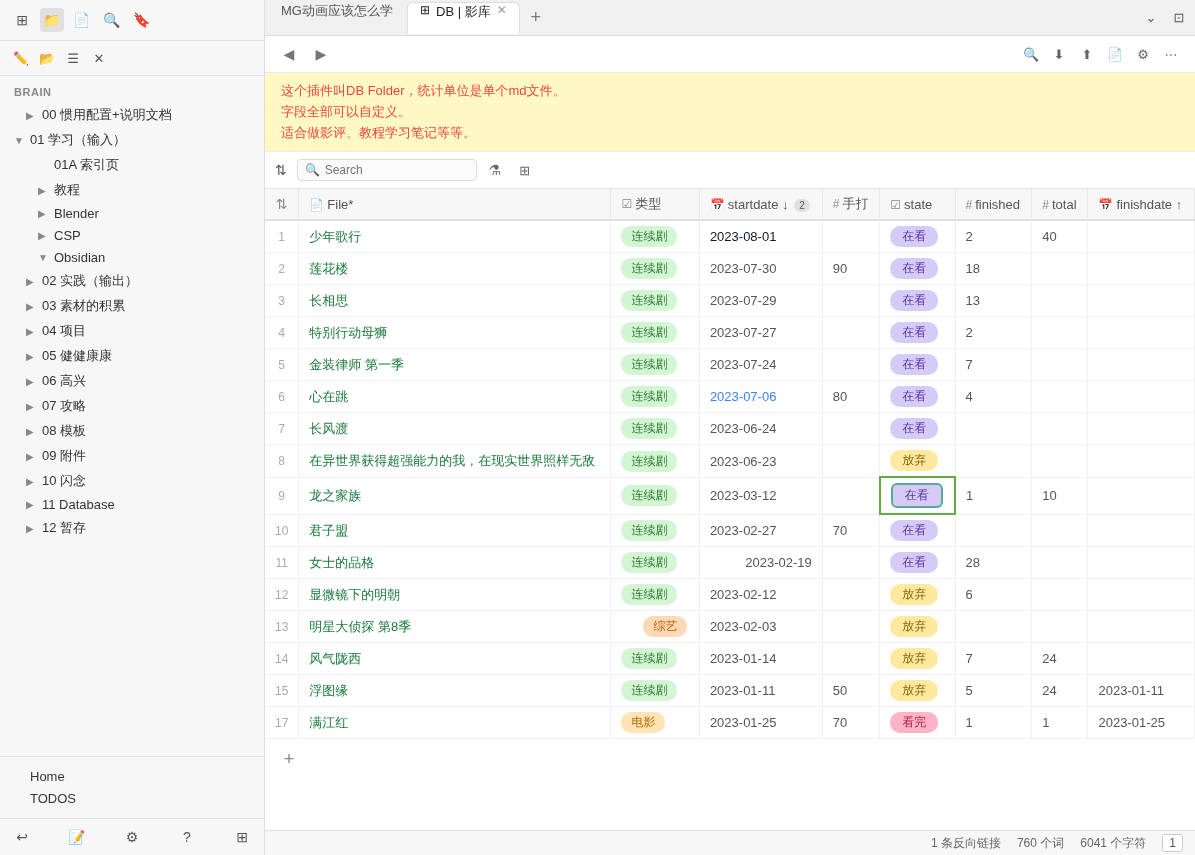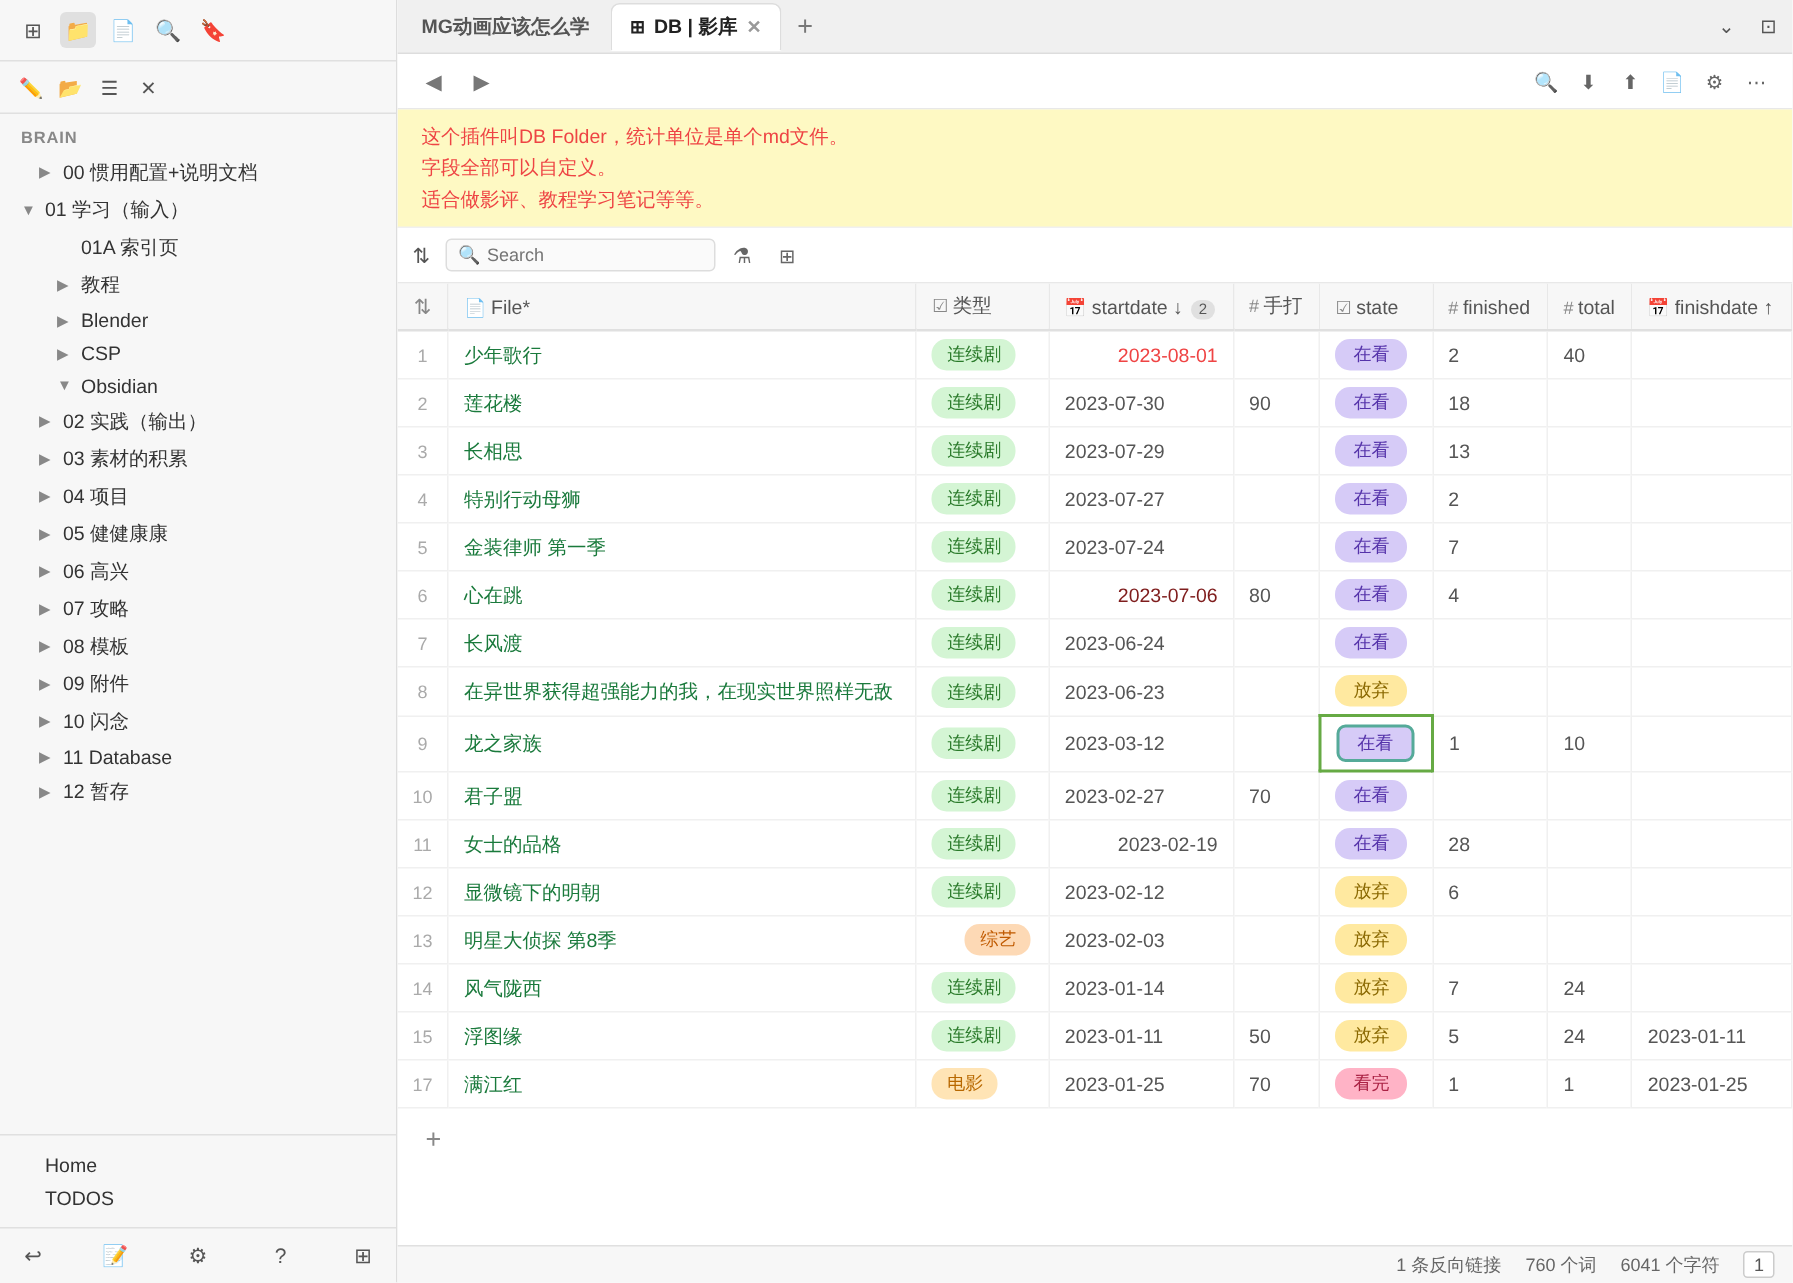--- a/index.html
+++ b/index.html
@@ -21,21 +21,21 @@
     .sidebar-bottom { padding: 8px 0; border-top: 1px solid #e0e0e0; }
     .sidebar-bottom .tree-item { font-size: 13px; }
     .sidebar-footer-icons { display: flex; align-items: center; justify-content: space-between; padding: 6px 10px; border-top: 1px solid #e0e0e0; }
     .sidebar-footer-icons .icon-btn { width: 24px; height: 24px; display: flex; align-items: center; justify-content: center; cursor: pointer; color: #555; font-size: 14px; border-radius: 4px; }
 
     
     .main { flex: 1; display: flex; flex-direction: column; background: #fff; overflow: hidden; }
 
     
     .tab-bar { display: flex; align-items: center; background: #f0f0f0; border-bottom: 1px solid #ddd; height: 36px; padding: 0 4px; gap: 2px; }
-    .tab { display: flex; align-items: center; padding: 0 12px; height: 32px; border-radius: 6px 6px 0 0; font-size: 13px; cursor: pointer; gap: 6px; color: #555; font-weight: bold; }
+    .tab { display: flex; padding: 0 12px; height: 32px; border-radius: 6px 6px 0 0; font-size: 13px; cursor: pointer; gap: 6px; color: #555; }
     .tab.active { background: #fff; color: #222; border: 1px solid #ddd; border-bottom: 1px solid #fff; margin-bottom: -1px; }
     .tab .close-btn { font-size: 12px; color: #999; cursor: pointer; }
     .tab-add { width: 28px; height: 28px; display: flex; align-items: center; justify-content: center; cursor: pointer; color: #777; font-size: 18px; border-radius: 4px; }
     .tab-bar-right { margin-left: auto; display: flex; gap: 4px; align-items: center; }
     .tab-bar-right .icon-btn { width: 24px; height: 24px; display: flex; align-items: center; justify-content: center; cursor: pointer; color: #555; font-size: 13px; }
 
     
     .toolbar { display: flex; align-items: center; padding: 6px 12px; border-bottom: 1px solid #e8e8e8; gap: 8px; background: #fff; }
     .toolbar .nav-btn { width: 24px; height: 24px; display: flex; align-items: center; justify-content: center; cursor: pointer; color: #777; font-size: 14px; border-radius: 4px; }
     .toolbar-right { margin-left: auto; display: flex; gap: 4px; align-items: center; }
@@ -244,21 +244,21 @@
           <th><span class="header-icon">#</span>finished</th>
           <th><span class="header-icon">#</span>total</th>
           <th><span class="header-icon">📅</span>finishdate ↑</th>
         </tr>
       </thead>
       <tbody id="table-body">
       <tr>
       <td style="color:#aaa;font-size:12px;">1</td>
       <td><a class="file-link">少年歌行</a></td>
       <td><span class="tag tag-lianxuju">连续剧</span></td>
-      <td style="color:#ef4444;text-align:right;">2023-08-01</td>
+      <td style="color:#0f172a;">2023-08-01</td>
       <td style="color:#555;"></td>
       <td class="state-cell"><span class="state-badge state-zaikan">在看</span></td>
       <td style="color:#555;">2</td>
       <td style="color:#555;">40</td>
       <td style="color:#555;"></td>
     </tr>
           <tr>
       <td style="color:#aaa;font-size:12px;">2</td>
       <td><a class="file-link">莲花楼</a></td>
       <td><span class="tag tag-lianxuju">连续剧</span></td>
@@ -299,21 +299,21 @@
       <td style="color:#555;"></td>
       <td class="state-cell"><span class="state-badge state-zaikan">在看</span></td>
       <td style="color:#555;">7</td>
       <td style="color:#555;"></td>
       <td style="color:#555;"></td>
     </tr>
           <tr>
       <td style="color:#aaa;font-size:12px;">6</td>
       <td><a class="file-link">心在跳</a></td>
       <td><span class="tag tag-lianxuju">连续剧</span></td>
-      <td style="color:#7f1d1d;text-align:right;">2023-07-06</td>
+      <td style="color:#3b82f6;">2023-07-06</td>
       <td style="color:#555;">80</td>
       <td class="state-cell"><span class="state-badge state-zaikan">在看</span></td>
       <td style="color:#555;">4</td>
       <td style="color:#555;"></td>
       <td style="color:#555;"></td>
     </tr>
           <tr>
       <td style="color:#aaa;font-size:12px;">7</td>
       <td><a class="file-link">长风渡</a></td>
       <td><span class="tag tag-lianxuju">连续剧</span></td>

